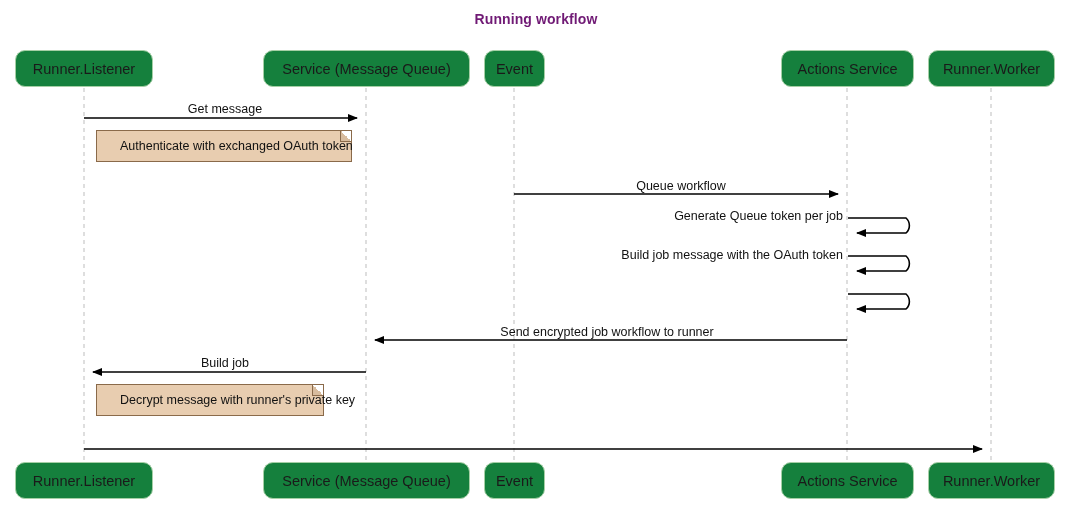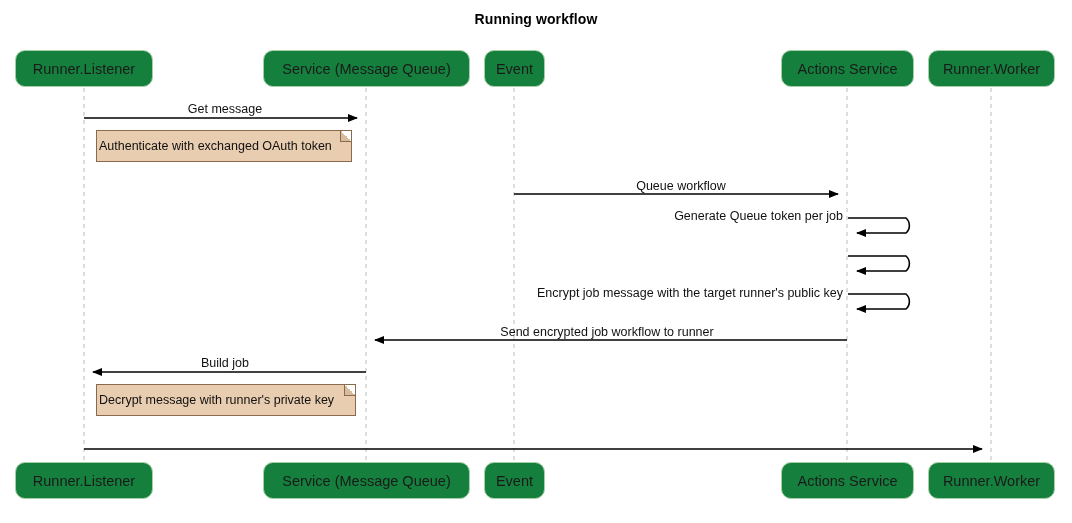--- a/index.html
+++ b/index.html
@@ -27,21 +27,21 @@
     height: 523px;
   }
   .title {
     position: absolute;
     left: 0;
     top: 11px;
     width: 1072px;
     text-align: center;
     font-size: 14px;
     font-weight: bold;
-    color: #000000;
+    color: #701a75;
     letter-spacing: 0.1px;
   }
   .actor-box {
     position: absolute;
     box-sizing: border-box;
     background: #15803d;
     border: 1px solid #a5cfa5;
     border-radius: 10px;
     display: flex;
     align-items: center;
@@ -51,21 +51,21 @@
     white-space: nowrap;
     height: 37px;
   }
   .note-box {
     position: absolute;
     box-sizing: border-box;
     background: #e8cdb0;
     border: 1px solid #8a6a4a;
     display: flex;
     align-items: center;
-    padding-left: 2px;
+    padding-left: 23px;
     font-size: 12.5px;
     color: #111;
     white-space: nowrap;
     height: 32px;
   }
   .note-fold {
     position: absolute;
     right: 0;
     top: 0;
     width: 10px;
@@ -151,26 +151,26 @@
   <div class="actor-box" style="left:781px; top:462px; width:133px;">
     <span>Actions Service</span>
   </div>
   <div class="actor-box" style="left:928px; top:462px; width:127px;">
     <span>Runner.Worker</span>
   </div>
 
   <div class="msg-label center" style="left:225px; top:102px;">Get message</div>
   <div class="msg-label center" style="left:681px; top:179px;text-align:right;">Queue workflow</div>
   <div class="msg-label right-align" style="left:843px; top:209px;">Generate Queue token per job</div>
-  <div class="msg-label right-align" style="left:843px; top:286px;">Encrypt job message with the target runner's public key</div>
+  <div class="msg-label right-align" style="left:843px; top:248px;">Build job message with the OAuth token</div>
   <div class="msg-label center" style="left:607px; top:325px;">Send encrypted job workflow to runner</div>
   <div class="msg-label center" style="left:225px; top:356px;">Build job</div>
 
   <div class="note-box" style="left:96px; top:130px; width:256px;">
     <span>Authenticate with exchanged OAuth token</span>
     <span class="note-fold"></span>
   </div>
-  <div class="note-box" style="left:96px; top:384px; width:260px;">
+  <div class="note-box" style="left:96px; top:384px; width:228px;">
     <span>Decrypt message with runner's private key</span>
     <span class="note-fold"></span>
   </div>
 
 </div>
 
 </body></html>

